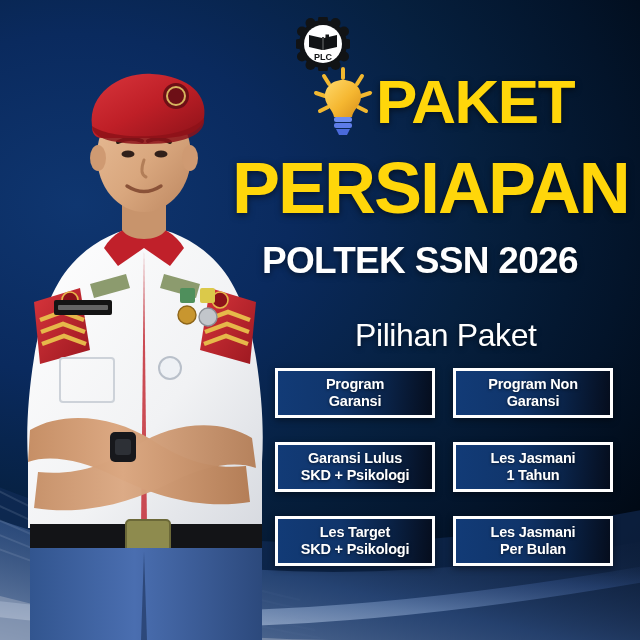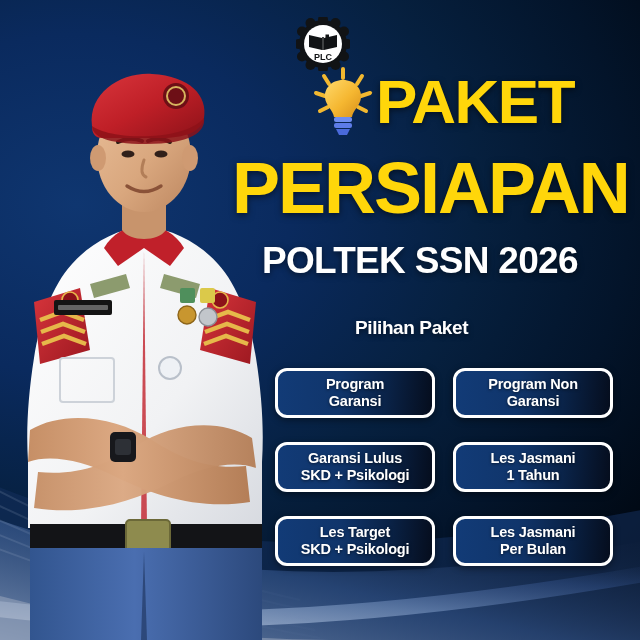--- a/index.html
+++ b/index.html
@@ -60,38 +60,38 @@
     font-size:37px; font-weight:700; letter-spacing:-.7px;
     color:#ffffff; line-height:1;
     text-shadow:0 2px 6px rgba(0,0,0,.5);
     white-space:nowrap;
     margin-top:20px;
   }
 
   
   #pilihan-heading {
     position:absolute; left:355px; top:317px;
-    font-size:19px; font-weight:700; letter-spacing:-.4px;
+    font-size:32px; font-weight:400; letter-spacing:-.4px;
     color:#ffffff;
     text-shadow:0 2px 5px rgba(0,0,0,.5);
     white-space:nowrap;
   }
 
   
   #package-grid {
     position:absolute; left:275px; top:368px;
     width:358px;
     display:grid;
     grid-template-columns:160px 160px;
     grid-auto-rows:50px;
     column-gap:18px; row-gap:24px;
   }
   .pkg-btn {
     border:3px solid #ffffff;
-    border-radius:12px;
+    border-radius:0;
     background:linear-gradient(95deg,#123b77 0%,#10356b 40%,#0a2348 70%,#050d1d 100%);
     display:flex; align-items:center; justify-content:center;
     text-align:center;
     box-shadow:0 2px 7px rgba(0,0,0,.45);
   }
   .pkg-btn span {
     color:#ffffff;
     font-size:14.5px; font-weight:700; line-height:1.18;
     letter-spacing:-.2px;
     text-shadow:0 1px 3px rgba(0,0,0,.55);

